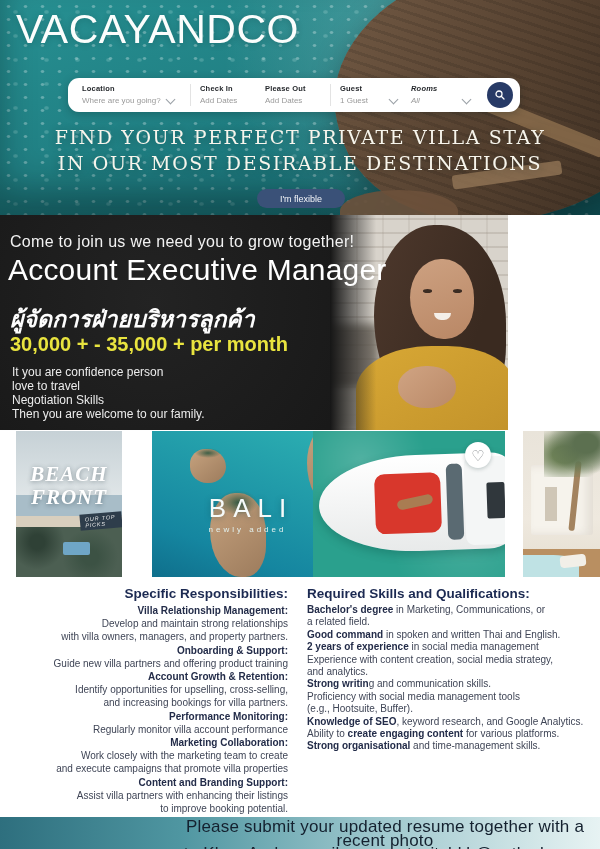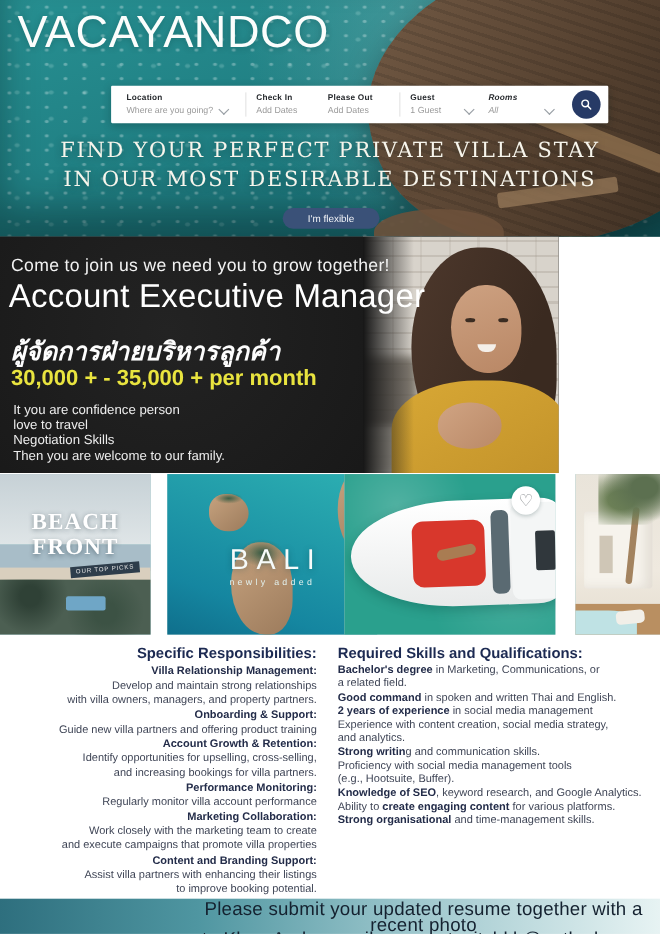--- a/index.html
+++ b/index.html
@@ -25,21 +25,21 @@
     background:repeating-linear-gradient(32deg,rgba(0,0,0,.10) 0 3px,transparent 3px 9px);}
   .pier{position:absolute;right:-8px;top:118px;width:130px;height:16px;background:#8d6f4e;
     opacity:.8;transform:rotate(22deg);border-radius:3px;}
   .pier2{position:absolute;right:38px;top:168px;width:110px;height:14px;background:#97795a;
     opacity:.75;transform:rotate(-8deg);border-radius:3px;}
   .boat{position:absolute;right:142px;top:190px;width:118px;height:42px;background:#6d513b;
     border-radius:50% 50% 40% 40%;opacity:.9;}
   .logo{position:absolute;left:16px;top:6px;color:#fbfdfc;font-size:41px;letter-spacing:.5px;
     font-weight:normal;text-shadow:0 1px 6px rgba(0,40,40,.25);}
   .searchbar{position:absolute;left:68px;top:78px;width:452px;height:34px;background:#fff;
-    border-radius:1px;box-shadow:0 2px 8px rgba(0,25,25,.25);margin-left:33px;}
+    border-radius:11px;box-shadow:0 2px 8px rgba(0,25,25,.25);}
   .sfield{position:absolute;top:0;height:34px;}
   .flabel{font-size:7.5px;font-weight:bold;color:#25282c;padding-top:6px;letter-spacing:.2px;}
   .fvalue{font-size:8px;color:#9a9a9a;padding-top:3px;}
   .chev{position:absolute;top:18px;width:6px;height:6px;border-right:1.4px solid #9aa0a6;
     border-bottom:1.4px solid #9aa0a6;transform:rotate(45deg);}
   .vdiv{position:absolute;top:6px;width:1px;height:22px;background:#e3e3e3;}
   .searchbtn{position:absolute;right:7px;top:4px;width:26px;height:26px;border-radius:50%;
     background:#273a66;border:none;display:flex;align-items:center;justify-content:center;
     cursor:pointer;padding:0;}
   .headline{position:absolute;left:0;top:124px;width:600px;text-align:center;color:#f7f5ec;
@@ -74,21 +74,21 @@
   .job-intro{position:absolute;left:10px;top:18px;color:#f2f2f2;font-size:16px;letter-spacing:.3px;}
   .job-title{position:absolute;left:8px;top:38px;color:#ffffff;font-size:30px;letter-spacing:.2px;}
   .job-thai{position:absolute;left:10px;top:86px;color:#fdfdfd;font-size:23px;font-weight:bold;
     font-style:italic;}
   .job-salary{position:absolute;left:10px;top:118px;color:#e9e43f;font-size:20px;font-weight:bold;}
   .job-pitch{position:absolute;left:12px;top:150px;color:#ececec;font-size:12px;line-height:14px;}
 
   
   .gallery{position:absolute;left:0;top:431px;width:600px;height:147px;background:#fff;}
   .card{position:absolute;top:0;height:146px;overflow:hidden;background:#9fc7c9;cursor:pointer;}
-  .card1{left:0;width:137px;}
+  .card1{left:16px;width:106px;font-style:italic;}
   .card2{left:152px;width:143px;padding-left:48px;}
   .card3{left:313px;width:192px;}
   .card4{left:523px;width:77px;}
   
   .c1-sky{position:absolute;left:0;top:0;width:100%;height:44%;
     background:linear-gradient(#c6d1d6,#dfe5e7);}
   .c1-sea{position:absolute;left:0;top:44%;width:100%;height:16%;background:#a8bdc8;}
   .c1-sand{position:absolute;left:0;top:58%;width:100%;height:10%;background:#d9cfbe;}
   .c1-green{position:absolute;left:0;top:66%;width:100%;height:34%;background:
     radial-gradient(circle at 20% 30%,#2f4136 8%,transparent 30%),

